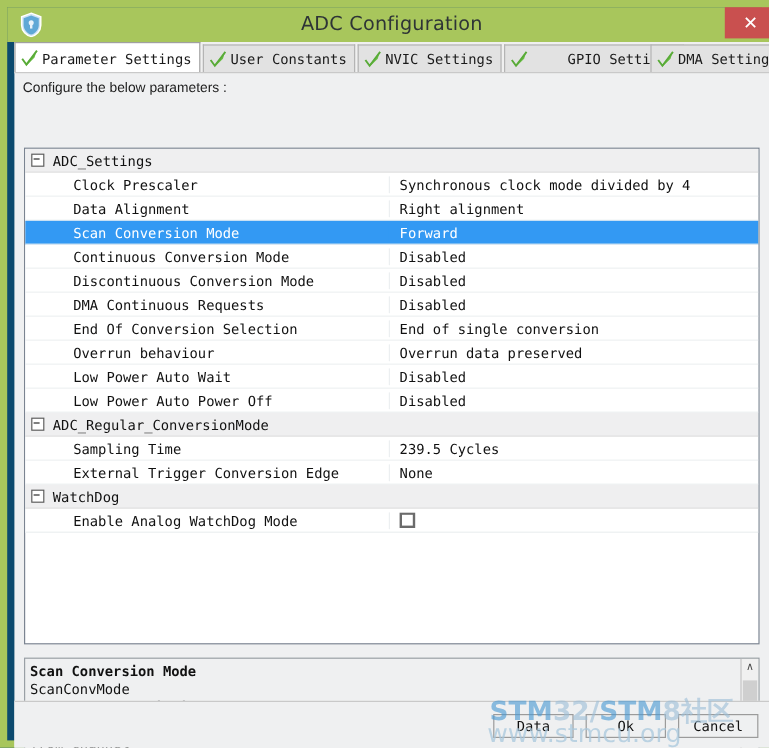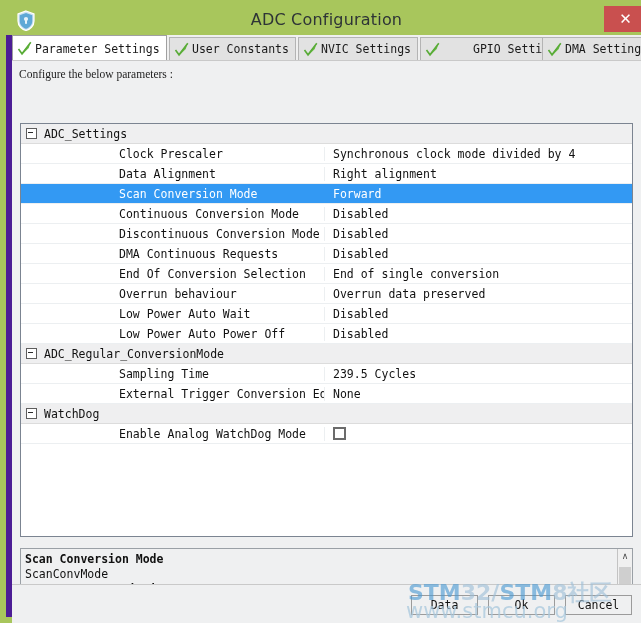--- a/index.html
+++ b/index.html
@@ -3,21 +3,21 @@
 <meta charset="utf-8">
 <style>
   html,body{margin:0;padding:0;}
   body{
     width:641px;height:623px;overflow:hidden;
     background:#a8c65c;
     font-family:"Liberation Sans",sans-serif;
   }
   .window{
     position:absolute;left:0;top:0;width:641px;height:623px;
-    background:#4c1d95;box-sizing:border-box;
+    background:#0c4a6e;box-sizing:border-box;
     border:6px solid #a8c65c;
   }
   
   .titlebar{
     position:absolute;left:0;top:0;width:641px;height:29px;
     background:#a8c65c;
   }
   .shield{
     position:absolute;left:10px;top:4px;width:20px;height:21px;
   }
@@ -57,21 +57,21 @@
     flex:0 0 15px;
   }
   
   .content{
     position:absolute;left:6px;top:54px;width:629px;height:563px;
     background:#eff0f1;box-sizing:border-box;
     border-top:1px solid #c9c9c9;
   }
   .hint{
     position:absolute;left:7px;top:7px;
-    font-family:Liberation Serif, serif;
+    font-family:Liberation Sans, sans-serif;
     font-size:11.5px;color:#1d1d1d;text-align:center;
   }
   .listbtn{
     position:absolute;left:597px;top:89px;width:23px;height:23px;
     background:#bcd4ee;border:1px solid #3a6ea5;box-sizing:border-box;
     cursor:pointer;display:flex;align-items:center;justify-content:center;
   }
   
   .tablewrap{
     position:absolute;left:8px;top:62px;width:613px;height:414px;
@@ -97,21 +97,21 @@
     border:1px solid #5d5d5d;background:#fff;
     position:relative;flex:0 0 9px;cursor:pointer;
   }
   .expander:before{
     content:"";position:absolute;left:1px;top:3px;width:5px;height:1px;
     background:#2b2b2b;
   }
   .gname{font-family:"DejaVu Sans Mono","Liberation Mono",monospace;font-size:11.5px;}
   .pname{
     width:303px;flex:0 0 303px;box-sizing:border-box;
-    padding-left:98px;white-space:nowrap;overflow:hidden;
+    padding-left:40px;white-space:nowrap;overflow:hidden;
   }
   .pval{
     flex:1 1 auto;box-sizing:border-box;
     border-left:1px solid #eceff1;
     padding-left:8px;white-space:nowrap;overflow:hidden;
   }
   .trow.selected .pval{border-left-color:#3399f3;}
   .cb{
     display:inline-block;width:13px;height:13px;
     border:2px solid #6b6b6b;background:#fff;box-sizing:border-box;

